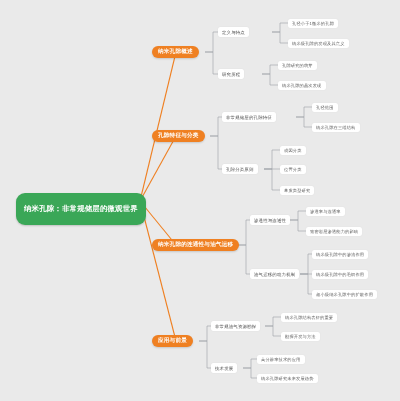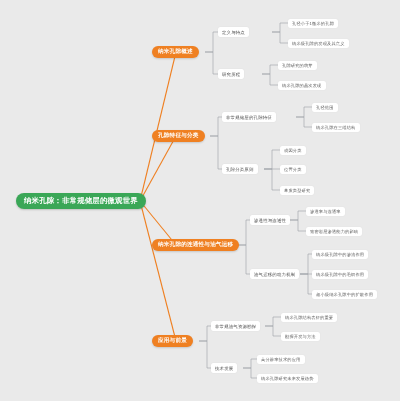--- a/index.html
+++ b/index.html
@@ -42,21 +42,21 @@
     letter-spacing: 0.2px;
   }
 
   
   .node-root {
     background: #3aa757;
     color: #ffffff;
     border-radius: 9px;
     font-size: 7.4px;
     font-weight: bold;
-    padding: 0 8px;
+    padding: 16px 8px;
     height: 16px;
     box-shadow: 0 1px 2px rgba(0,0,0,0.18);
   }
 
   
   .node-l1 {
     background: #ef8022;
     color: #ffffff;
     border-radius: 7px;
     font-size: 5.6px;

